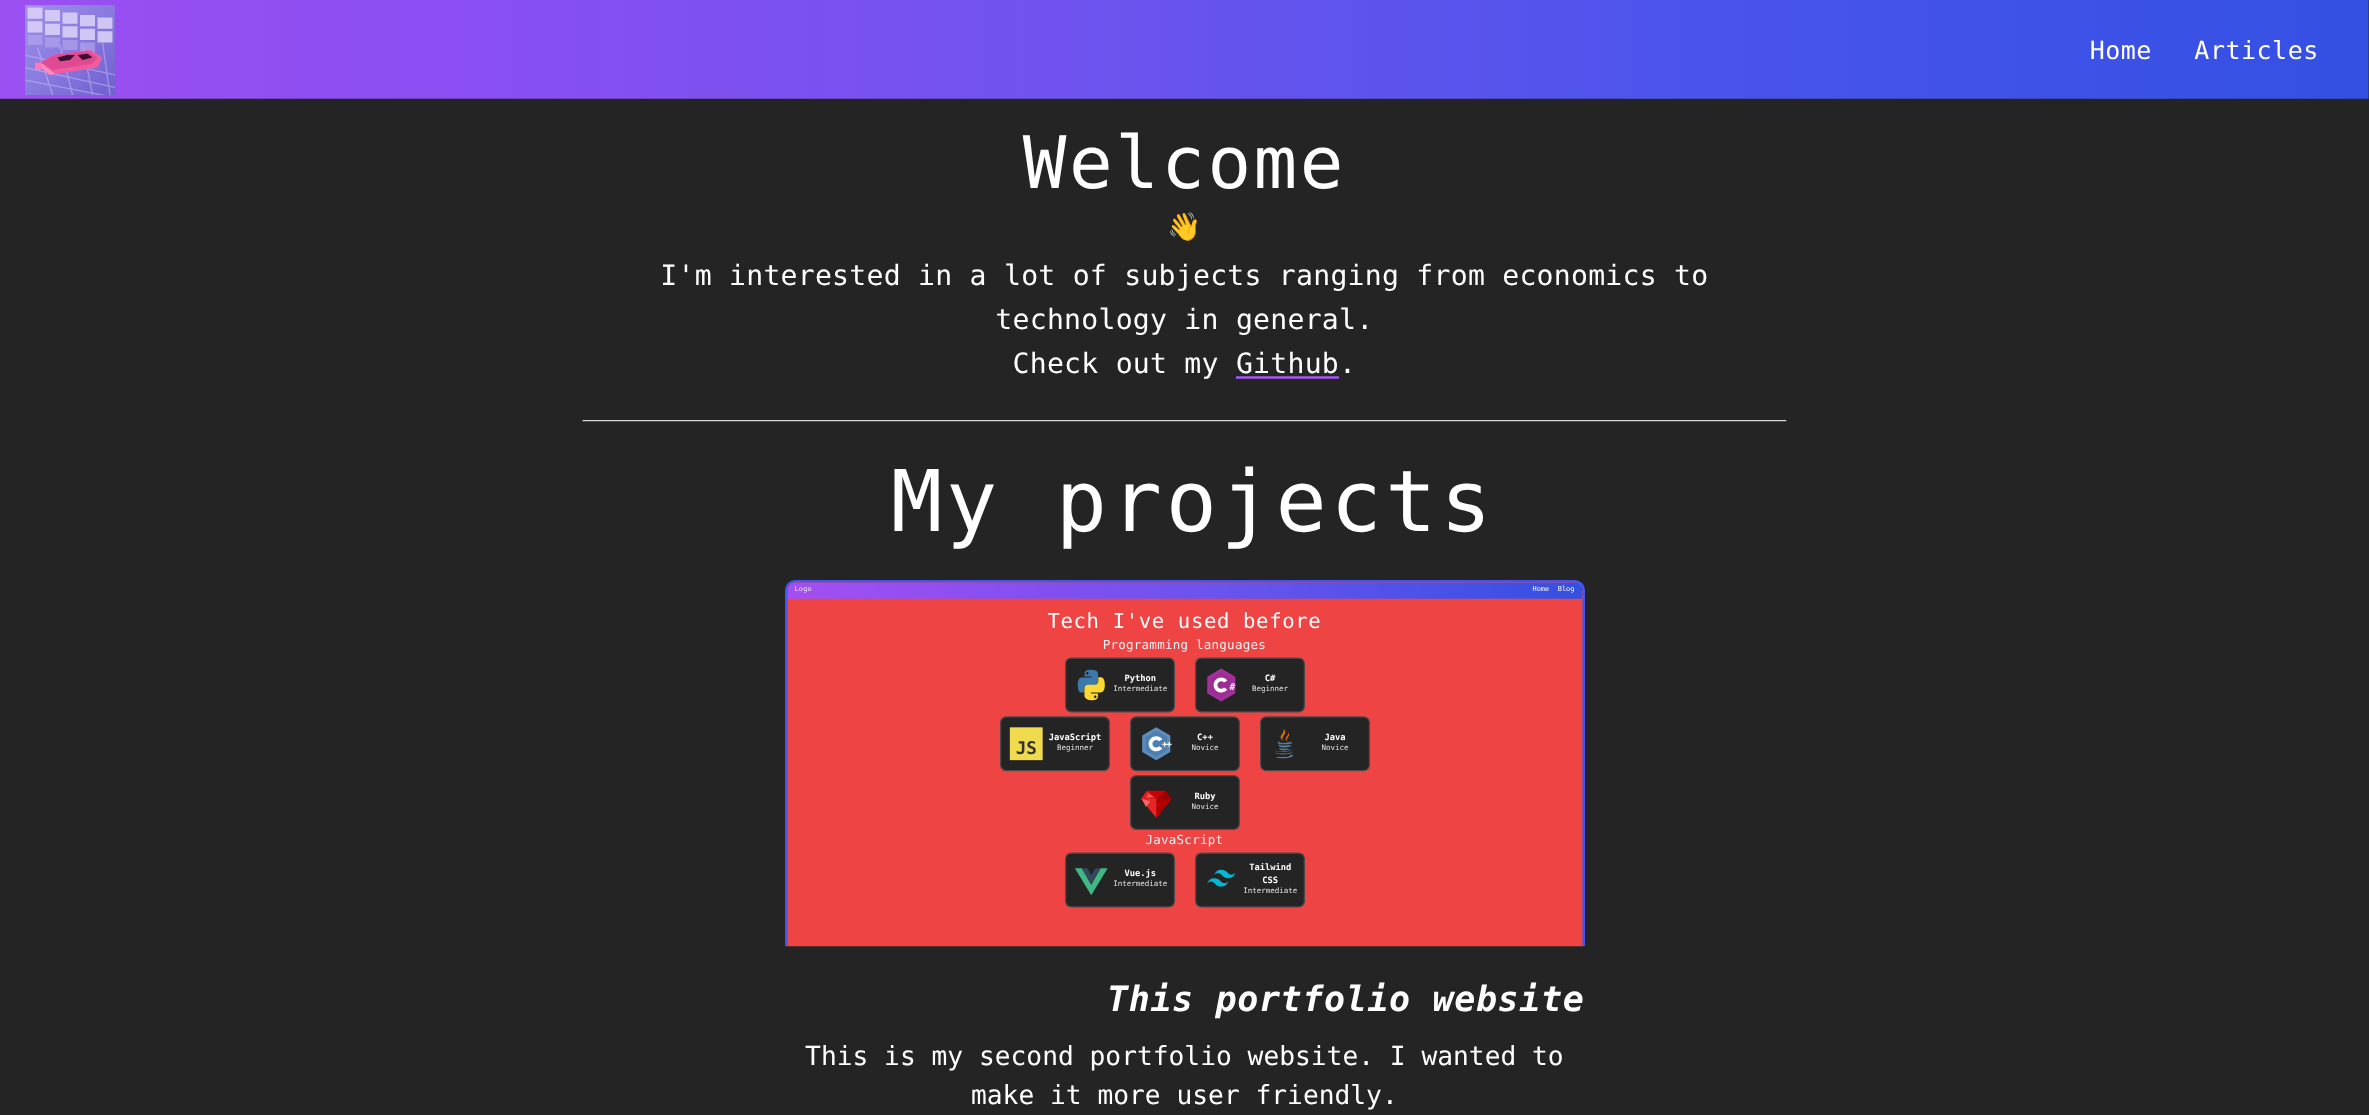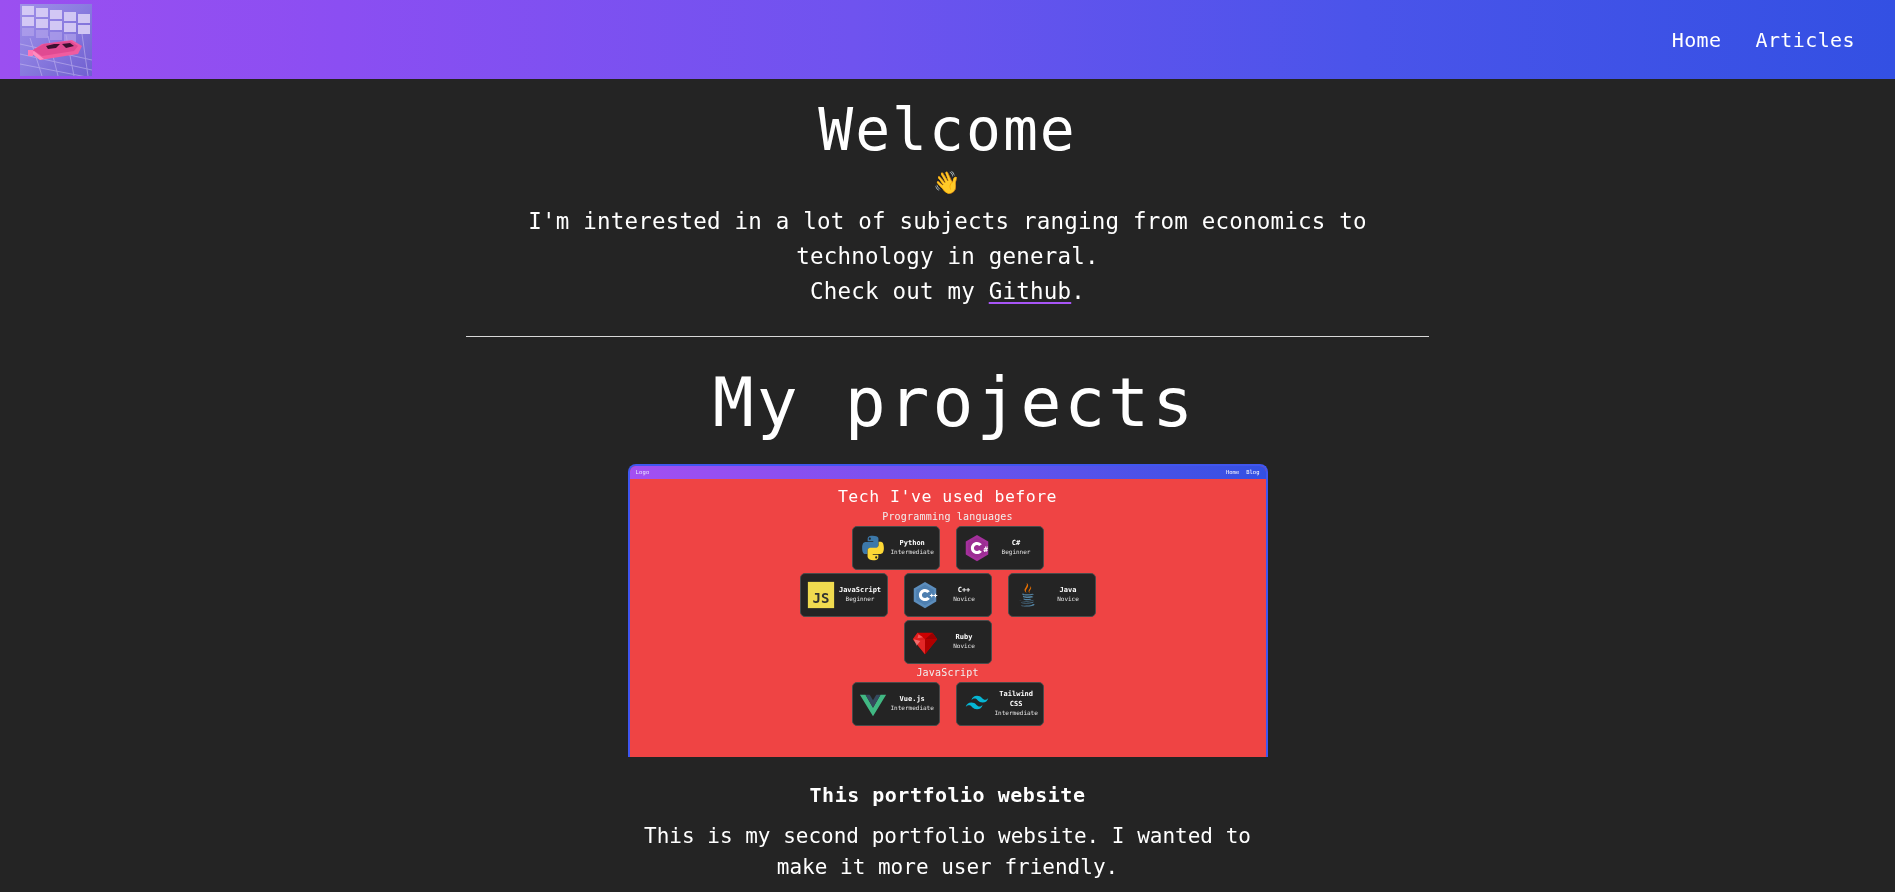--- a/index.html
+++ b/index.html
@@ -214,25 +214,26 @@
     color: #ffffff;
     display: block;
   }
   .tech-level {
     font-size: 6px;
     color: #e2e2e2;
     display: block;
   }
 
   .preview-desc-title {
-    text-align: center;
-    font-size: 20px;
+    text-align: right;
+    font-size: 28px;
     font-weight: bold;
     letter-spacing: 0.5px;
     margin-top: 26px;
+    font-style: italic;
   }
 
   .preview-desc-body {
     text-align: center;
     font-size: 21px;
     line-height: 31px;
     max-width: 620px;
     margin: 14px auto 0 auto;
   }
 </style>

